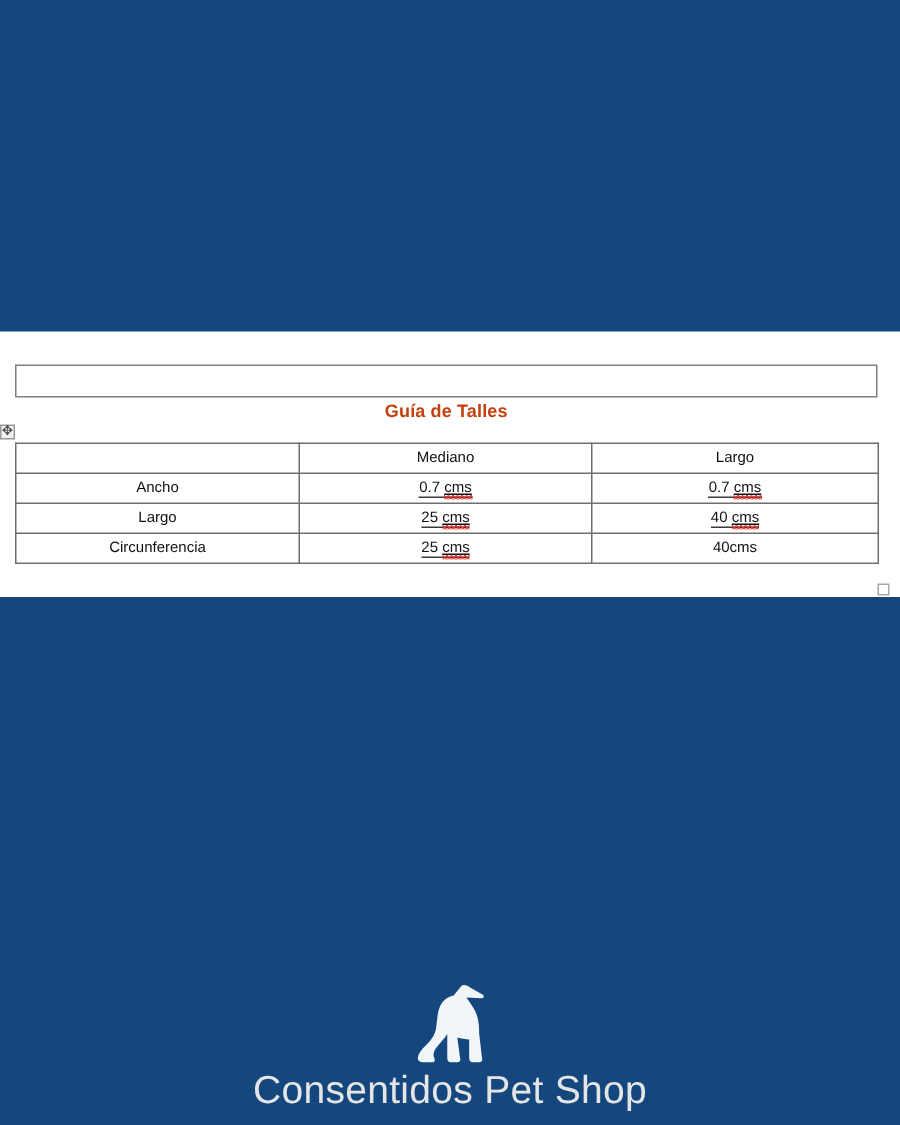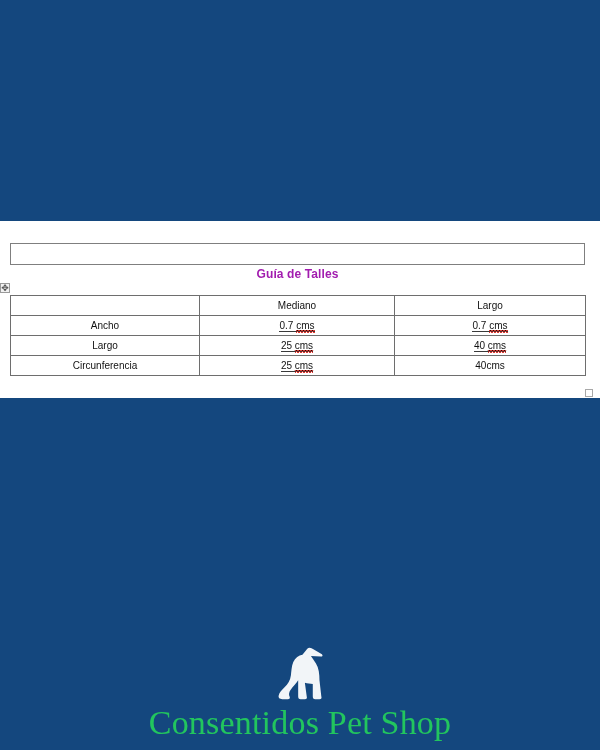--- a/index.html
+++ b/index.html
@@ -36,21 +36,21 @@
     border: 1px solid #7f7f7f;
     box-sizing: border-box;
     display: flex;
     align-items: center;
     justify-content: center;
     background: #ffffff;
   }
   #title-box .title-text {
     font-size: 12px;
     font-weight: bold;
-    color: #a21caf;
+    color: #c2410c;
     letter-spacing: .1px;
     line-height: 1;
     margin-top: 40px;
   }
 
   
   #table-move-handle {
     position: absolute;
     left: 0px;
     top: 62px;
@@ -134,25 +134,24 @@
     flex-direction: column;
     align-items: center;
   }
   #brand-logo-mark {
     display: block;
     width: 62px;
     height: 56px;
     margin-bottom: 2px;
   }
   #brand-name {
-    font-size: 34px;
-    color: #22c55e;
+    font-size: 26px;
+    color: #e5e5e5;
     letter-spacing: .2px;
     line-height: 1.15;
-    font-family: Liberation Serif, serif;
   }
 </style>
 </head>
 <body>
 
 <div id="doc-sheet">
 
   <div id="title-box">
     <span class="title-text">Guía de Talles</span>
   </div>

